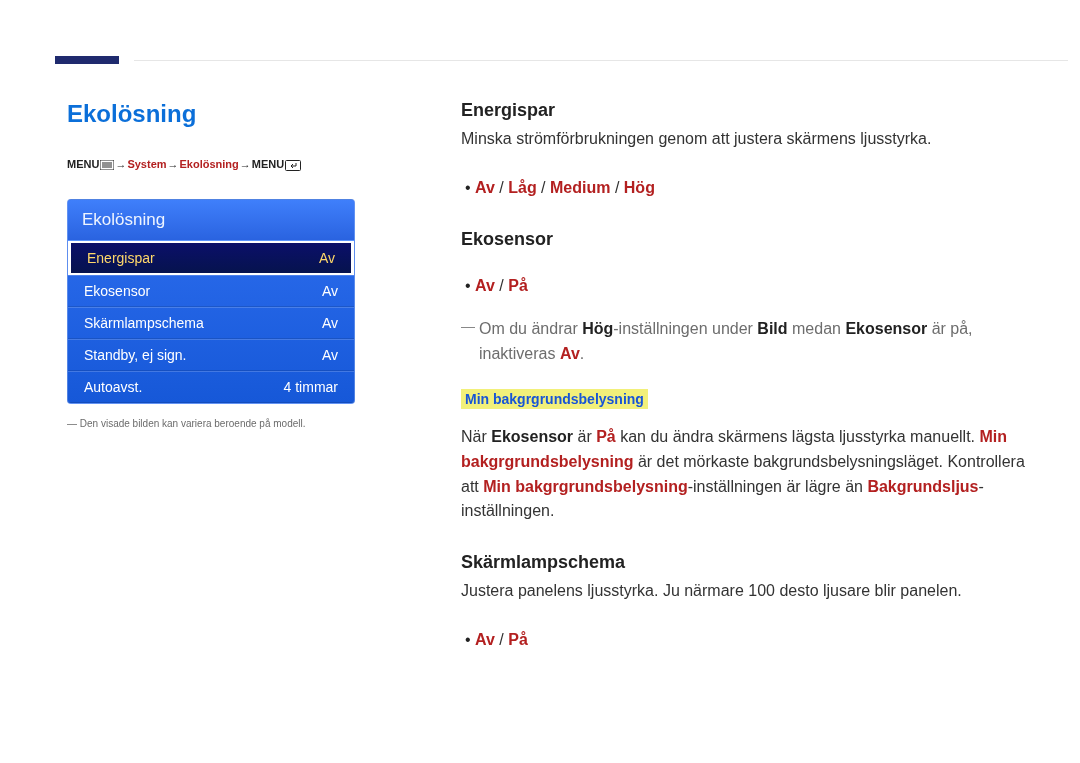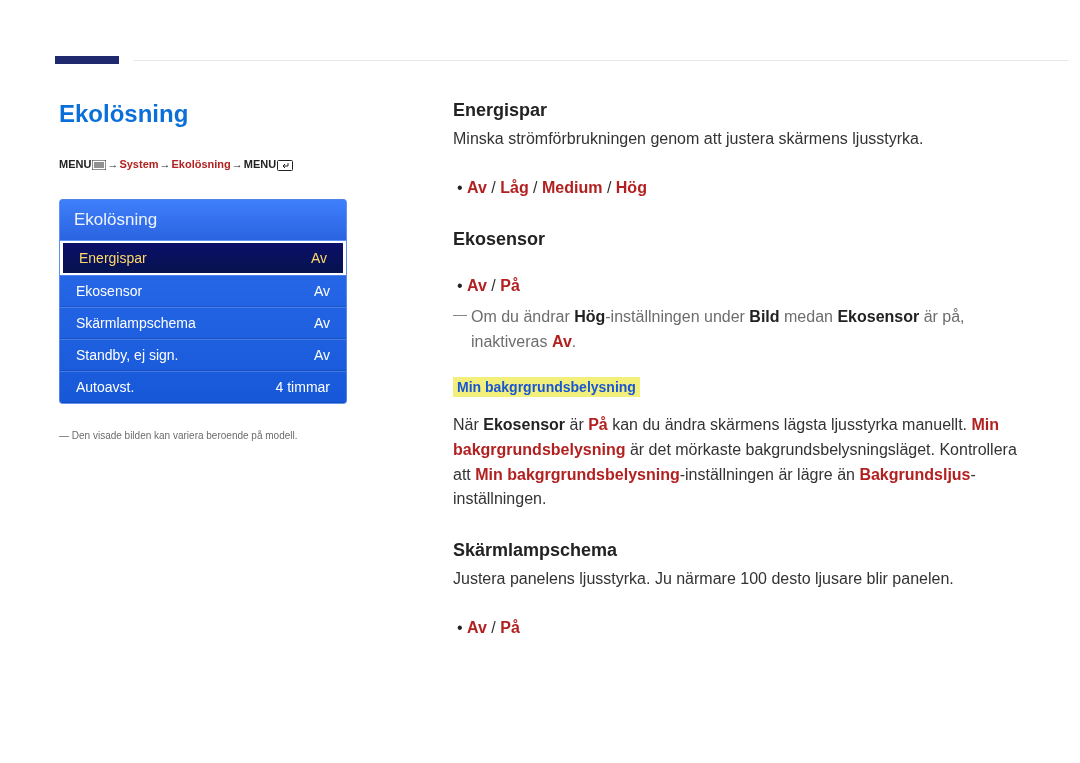--- a/index.html
+++ b/index.html
@@ -22,21 +22,21 @@
   }
   .top-rule {
     position: absolute;
     left: 134px;
     top: 60px;
     right: 12px;
     border-top: 1px solid #e6e6e6;
   }
   .page {
     position: absolute;
-    left: 59px; right: 55px;
+    left: 67px; right: 55px;
     top: 100px;
     display: flex;
     gap: 60px;
   }
   .left-col { width: 334px; flex: 0 0 334px; }
   .right-col { flex: 1; }
   h1.section-title {
     color: #0b6fd9;
     font-size: 24px;
     font-weight: 600;
@@ -84,21 +84,21 @@
     color: #ffd86a;
     border: 2px solid #fff;
     border-left: 3px solid #fff;
     border-right: 3px solid #fff;
     margin: 0;
   }
   .osd-row.selected .val { color: #ffd86a; }
   .caption {
     font-size: 10px;
     color: #6b6b6b;
-    margin-top: 26px;
+    margin-top: 14px;
   }
   h2.desc-title {
     font-size: 18px;
     font-weight: 600;
     color: #222;
     margin-top: 0;
     margin-bottom: 6px;
   }
   .block + .block { margin-top: 28px; }
   p.desc, .bulleted, .note, .sub p {
@@ -108,21 +108,21 @@
     margin-top: 4px;
   }
   .bulleted { padding-left: 14px; position: relative; margin-top: 24px; }
   .bulleted::before { content: "•"; position: absolute; left: 4px; color: #222; }
   .bulleted .opt { color: #b32020; font-weight: 600; }
   .bulleted .sep { color: #333; }
   .note {
     position: relative;
     padding-left: 18px;
     color: #6d6d6d;
-    margin-top: 7px;
+    margin-top: 19px;
   }
   .note::before {
     content: "―";
     position: absolute;
     left: 0;
     top: -1px;
     font-size: 14px;
     color: #888;
   }
   .note strong.red { color: #b32020; font-weight: 600; }

